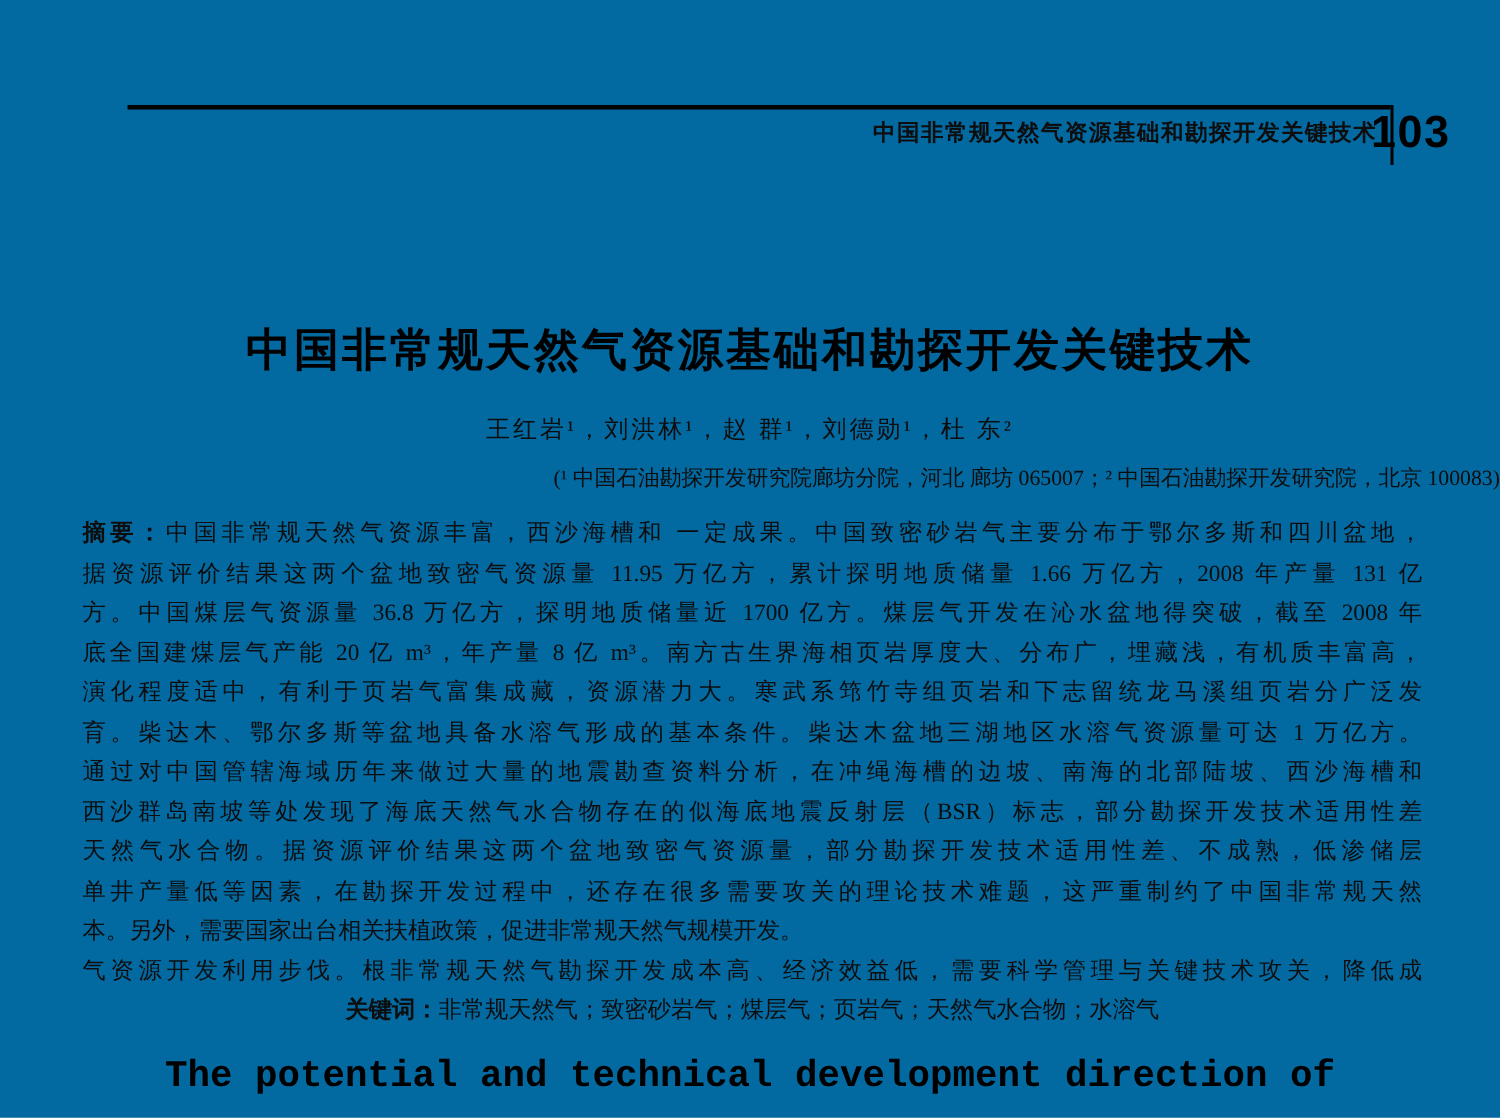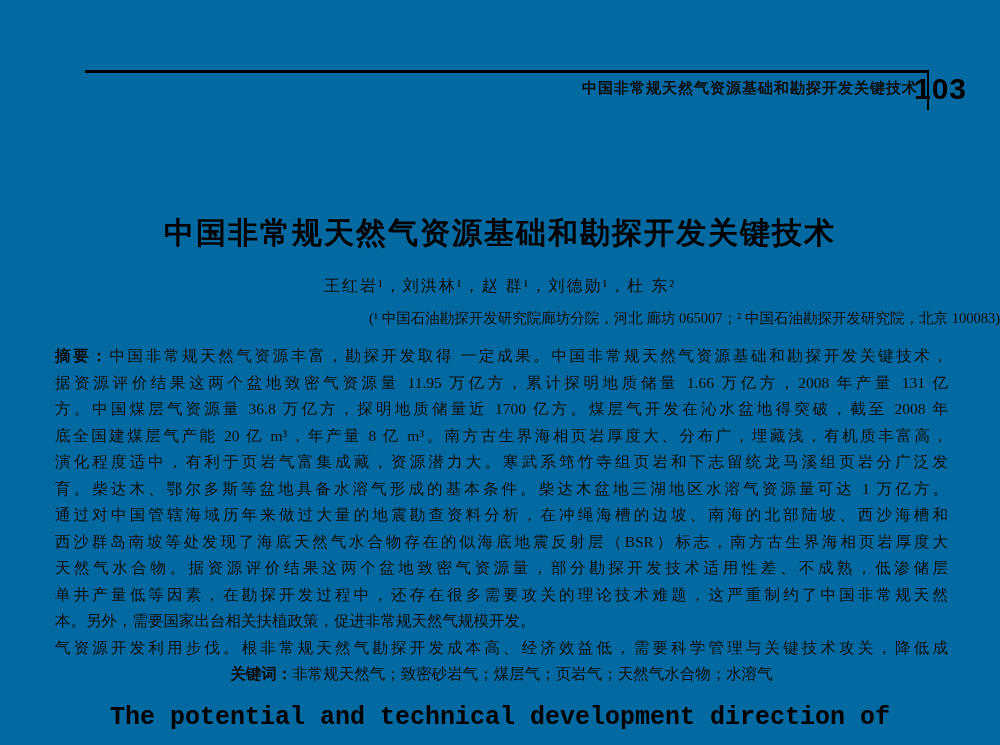--- a/index.html
+++ b/index.html
@@ -70,28 +70,28 @@
   <div class="head-rule"></div>
   <div class="head-vbar"></div>
   <div class="running-title">中国非常规天然气资源基础和勘探开发关键技术</div>
   <div class="page-number">103</div>
 
   <div class="article-title">中国非常规天然气资源基础和勘探开发关键技术</div>
   <div class="authors">王红岩¹，刘洪林¹，赵 群¹，刘德勋¹，杜 东²</div>
   <div class="affiliation">(¹ 中国石油勘探开发研究院廊坊分院，河北 廊坊 065007；² 中国石油勘探开发研究院，北京 100083)</div>
 
   <div class="abstract">
-    <div class="abs-line"><span class="bold-label">摘要：</span><span>中国非常规天然气资源丰富，勘探开发取得 一定成果。中国非常规天然气资源基础和勘探开发关键技术，</span></div>
+    <div class="abs-line"><span class="bold-label">摘要：</span><span>中国非常规天然气资源丰富，西沙海槽和 一定成果。中国致密砂岩气主要分布于鄂尔多斯和四川盆地，</span></div>
     <div class="abs-line">据资源评价结果这两个盆地致密气资源量 11.95 万亿方，累计探明地质储量 1.66 万亿方，2008 年产量 131 亿</div>
     <div class="abs-line">方。中国煤层气资源量 36.8 万亿方，探明地质储量近 1700 亿方。煤层气开发在沁水盆地得突破，截至 2008 年</div>
     <div class="abs-line">底全国建煤层气产能 20 亿 m³，年产量 8 亿 m³。南方古生界海相页岩厚度大、分布广，埋藏浅，有机质丰富高，</div>
     <div class="abs-line">演化程度适中，有利于页岩气富集成藏，资源潜力大。寒武系筇竹寺组页岩和下志留统龙马溪组页岩分广泛发</div>
     <div class="abs-line">育。柴达木、鄂尔多斯等盆地具备水溶气形成的基本条件。柴达木盆地三湖地区水溶气资源量可达 1 万亿方。</div>
     <div class="abs-line">通过对中国管辖海域历年来做过大量的地震勘查资料分析，在冲绳海槽的边坡、南海的北部陆坡、西沙海槽和</div>
-    <div class="abs-line">西沙群岛南坡等处发现了海底天然气水合物存在的似海底地震反射层（BSR）标志，南方古生界海相页岩厚度大</div>
+    <div class="abs-line">西沙群岛南坡等处发现了海底天然气水合物存在的似海底地震反射层（BSR）标志，部分勘探开发技术适用性差</div>
     <div class="abs-line">天然气水合物。据资源评价结果这两个盆地致密气资源量，部分勘探开发技术适用性差、不成熟，低渗储层</div>
     <div class="abs-line">单井产量低等因素，在勘探开发过程中，还存在很多需要攻关的理论技术难题，这严重制约了中国非常规天然</div>
     <div class="abs-line last">本。另外，需要国家出台相关扶植政策，促进非常规天然气规模开发。</div>
     <div class="abs-line">气资源开发利用步伐。根非常规天然气勘探开发成本高、经济效益低，需要科学管理与关键技术攻关，降低成</div>
     <div class="kw-line"><span class="bold-label">关键词：</span><span>非常规天然气；致密砂岩气；煤层气；页岩气；天然气水合物；水溶气</span></div>
   </div>
 
   <div class="english-title">The potential and technical development direction of</div>
 
 </div>

